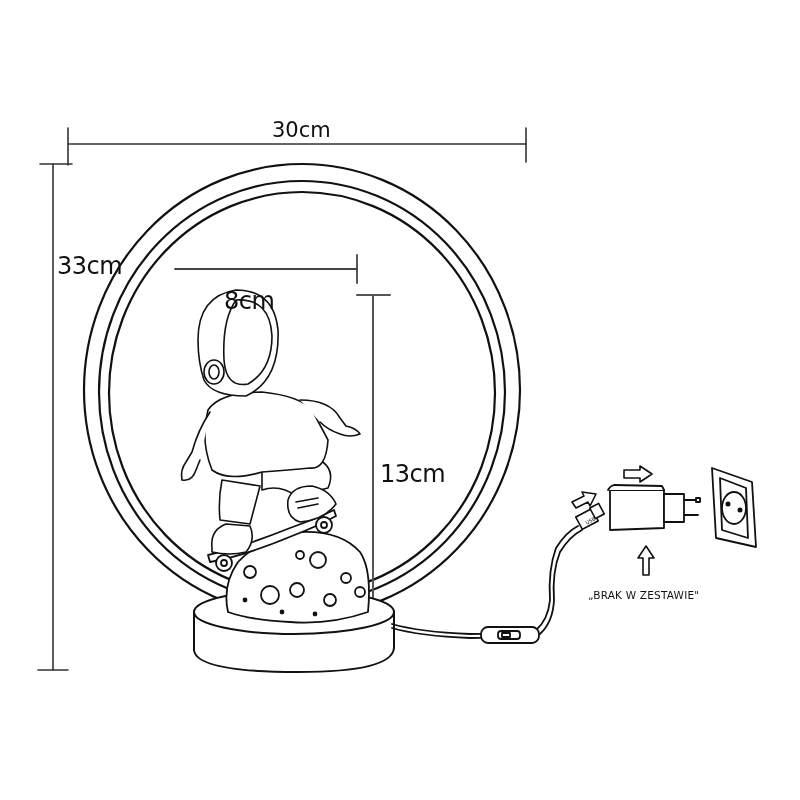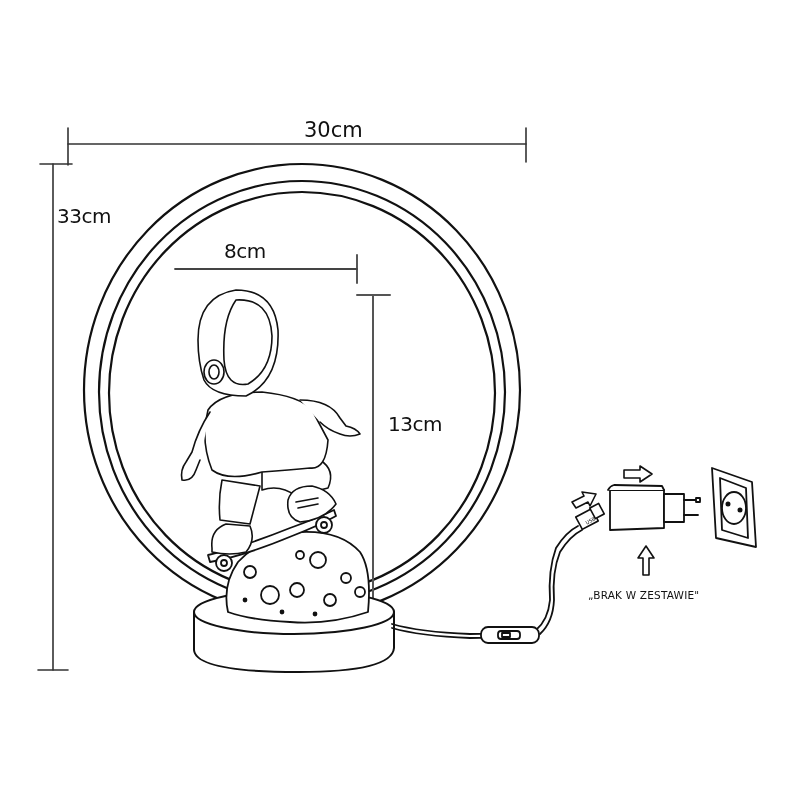--- a/index.html
+++ b/index.html
@@ -1,19 +1,19 @@
 <!DOCTYPE html>
 <html><head>
   <meta charset="utf-8">
   <style>
     html, body { margin: 0; padding: 0; background: #ffffff; }
     body { width: 800px; height: 800px; position: relative; overflow: hidden; font-family: "DejaVu Sans", sans-serif; }
     #stage { position: absolute; left: 0; top: 0; width: 800px; height: 800px; }
     .lbl { position: absolute; color: #111; font-family: "DejaVu Sans", sans-serif; white-space: nowrap; line-height: 1; }
-    .dim-big { font-size: 20px; letter-spacing: -0.5px; }
+    .dim-big { font-size: 24px; letter-spacing: -0.5px; margin-top: 48px; }
     .dim-top { font-size: 21px; }
     .note { font-size: 10.5px; letter-spacing: 0.2px; }
   </style>
 </head>
 <body>
 
 <div id="stage">
   <svg width="800" height="800" viewBox="0 0 800 800" xmlns="http://www.w3.org/2000/svg">
     <g fill="none" stroke="#111" stroke-linecap="round" stroke-linejoin="round">
 
@@ -140,18 +140,18 @@
         <ellipse cx="734" cy="508" rx="12" ry="16"></ellipse>
         <circle cx="728" cy="504" r="1.6" fill="#111"></circle>
         <circle cx="740" cy="510" r="1.6" fill="#111"></circle>
       </g>
     </g>
 
     <text x="584" y="524" font-size="5" font-family="DejaVu Sans, sans-serif" fill="#111" transform="rotate(-28 587 519)">USB</text>
   </svg>
 
   
-  <div class="lbl dim-top" style="left:272px; top:120px;margin-left:32px;">30cm</div>
+  <div class="lbl dim-top" style="left:272px; top:120px;">30cm</div>
   <div class="lbl dim-big" style="left:57px; top:206px;">33cm</div>
   <div class="lbl dim-big" style="left:224px; top:241px;">8cm</div>
-  <div class="lbl dim-big" style="left:388px; top:414px;">13cm</div>
+  <div class="lbl dim-big" style="left:380px; top:414px;">13cm</div>
   <div class="lbl note" style="left:588px; top:590px;">„BRAK W ZESTAWIE"</div>
 </div>
 
 </body></html>

